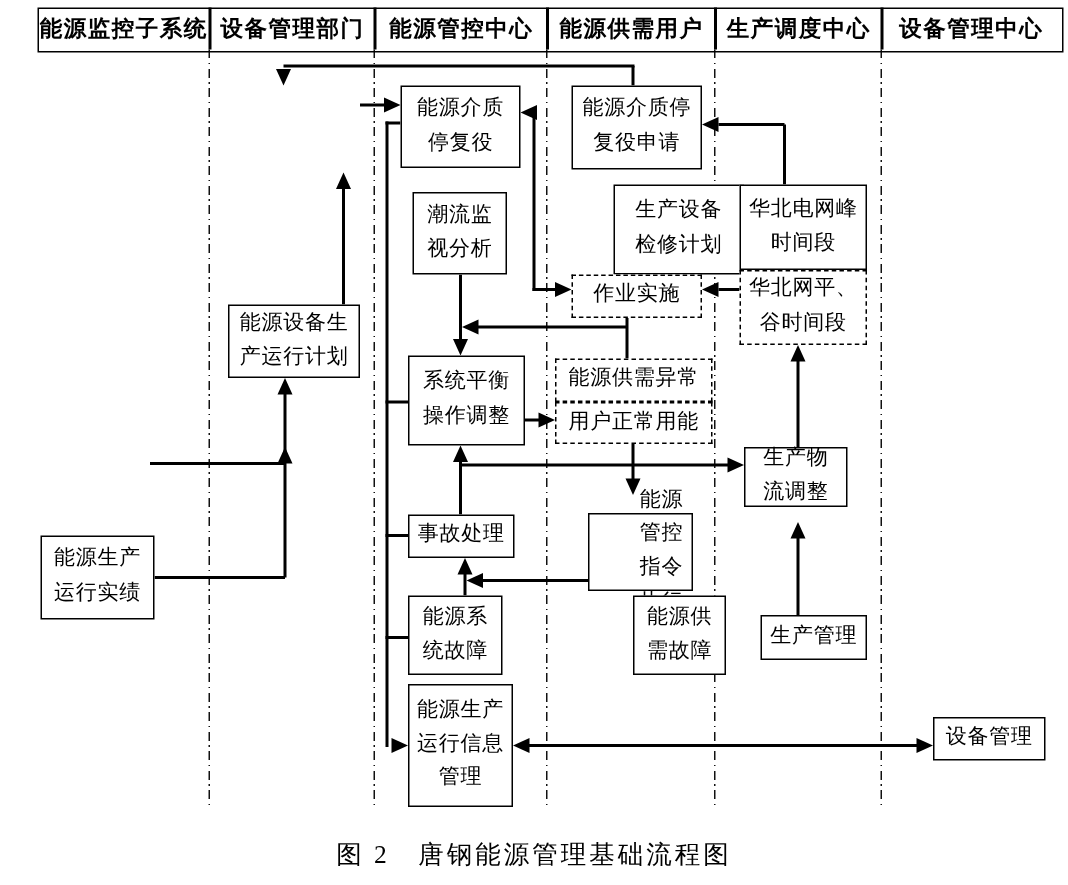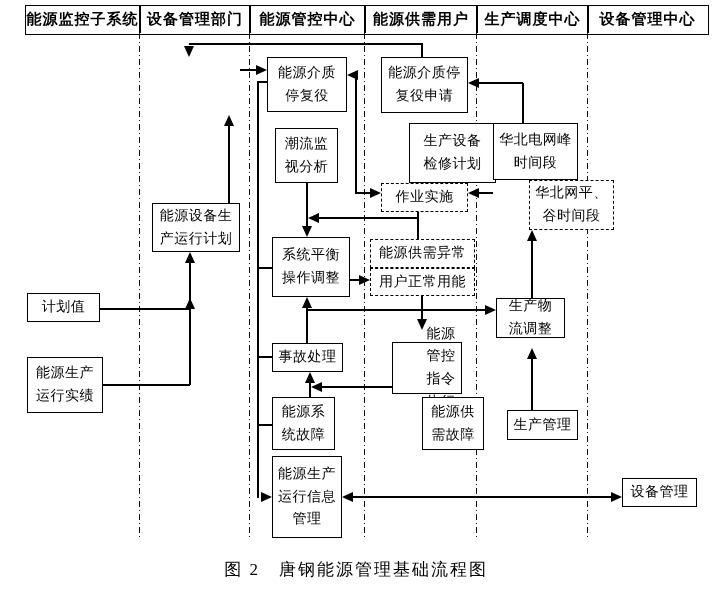--- a/index.html
+++ b/index.html
@@ -43,21 +43,20 @@
   <div class="hdiv" style="left:587px;"></div>
 
   <div class="lane" style="left:139px;top:33px;height:505px;"></div>
   <div class="lane" style="left:249px;top:33px;height:505px;"></div>
   <div class="lane" style="left:364px;top:33px;height:505px;"></div>
   <div class="lane" style="left:476px;top:33px;height:505px;"></div>
   <div class="lane" style="left:587px;top:33px;height:505px;"></div>
 
   <div class="node" style="left:152px;top:203px;width:88px;height:49px;">能源设备生
 产运行计划</div>
-  <div class="node" style="left:27px;top:293px;width:73px;height:29px;">计划值</div>
   <div class="node" style="left:27px;top:357px;width:76px;height:56px;">能源生产
 运行实绩</div>
   <div class="node" style="left:267px;top:57px;width:80px;height:55px;">能源介质
 停复役</div>
   <div class="node" style="left:275px;top:128px;width:63px;height:55px;">潮流监
 视分析</div>
   <div class="node" style="left:272px;top:237px;width:78px;height:60px;">系统平衡
 操作调整</div>
   <div class="node" style="left:272px;top:343px;width:71px;height:29px;">事故处理</div>
   <div class="node" style="left:272px;top:397px;width:63px;height:53px;">能源系
@@ -71,21 +70,21 @@
 检修计划</div>
   <div class="node dashed" style="left:381px;top:183px;width:87px;height:29px;">作业实施</div>
   <div class="node dashed" style="left:370px;top:239px;width:105px;height:29px;">能源供需异常</div>
   <div class="node dashed" style="left:370px;top:268px;width:105px;height:28px;">用户正常用能</div>
   <div class="node" style="left:392px;top:342px;width:70px;height:52px;padding-left:28px;">能源管控
 指令执行</div>
   <div class="node" style="left:398px;top:397px;width:62px;height:53px;margin-left:24px;">能源供
 需故障</div>
   <div class="node" style="left:493px;top:123px;width:85px;height:57px;">华北电网峰
 时间段</div>
-  <div class="node dashed" style="left:493px;top:180px;width:85px;height:50px;margin-left:36px;">华北网平、
+  <div class="node dashed" style="left:493px;top:180px;width:85px;height:50px;">华北网平、
 谷时间段</div>
   <div class="node" style="left:496px;top:298px;width:69px;height:40px;">生产物
 流调整</div>
   <div class="node" style="left:507px;top:410px;width:71px;height:30px;">生产管理</div>
   <div class="node" style="left:622px;top:478px;width:75px;height:29px;">设备管理</div>
 
   <div class="vl" style="left:421px;top:44px;width:2px;height:13px;"></div>
   <div class="hl" style="left:189px;top:43px;width:234px;height:2px;"></div>
   <div class="ah ah-d" style="left:184px;top:46px;"></div>
 

